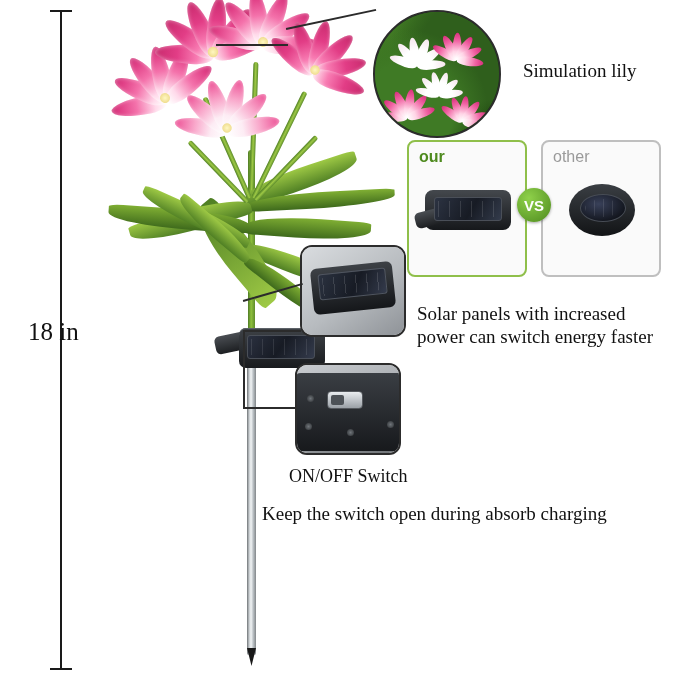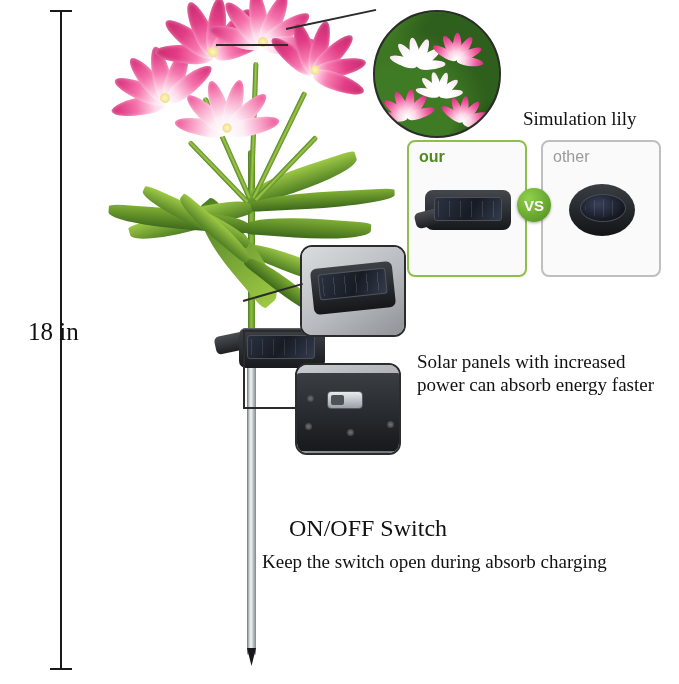--- a/index.html
+++ b/index.html
@@ -404,25 +404,24 @@
   }
   .leader.h { height: 1.5px; }
   .leader.v { width: 1.5px; }
 
   
   .caption {
     position: absolute;
     font-family: "Liberation Serif", serif;
     color: #111;
     line-height: 1.22;
-    margin-top: 48px;
   }
   #cap-simulation { left: 523px; top: 59px; font-size: 19px; }
   #cap-solar { left: 417px; top: 302px; font-size: 19px; width: 252px; }
-  #cap-switch { left: 289px; top: 466px; font-size: 24px; }
+  #cap-switch { left: 289px; top: 466px; font-size: 18px; }
   #cap-keep { left: 262px; top: 502px; font-size: 19px; }
 </style>
 </head>
 <body>
 
 <div class="stage">
 
   <div class="measure-bar">
     <div class="measure-cap top"></div>
     <div class="measure-cap bottom"></div>
@@ -581,21 +580,21 @@
     <div class="bg"></div>
     <div class="dev">
       <div class="pan"></div>
     </div>
   </div>
 
   <div class="leader v" style="left:243px; top:330px; height:38px;"></div>
   <div class="leader h" style="left:243px; top:330px; width:58px;"></div>
   <div class="leader" style="left:243px; top:300px; width:62px; height:1.5px; transform:rotate(-16deg); transform-origin:0 50%;"></div>
 
-  <div class="caption" id="cap-solar">Solar panels with increased power can absorb energy faster</div>
+  <div class="caption" id="cap-solar">Solar panels with increased power can switch energy faster</div>
 
   <div class="inset-rounded switch-inset">
     <div class="bg"></div>
     <div class="case">
       <div class="toggle"></div>
       <div class="screw" style="left:14px; top:50px;"></div>
       <div class="screw" style="left:56px; top:56px;"></div>
       <div class="screw" style="left:96px; top:48px;"></div>
       <div class="screw" style="left:16px; top:22px;"></div>
     </div>

